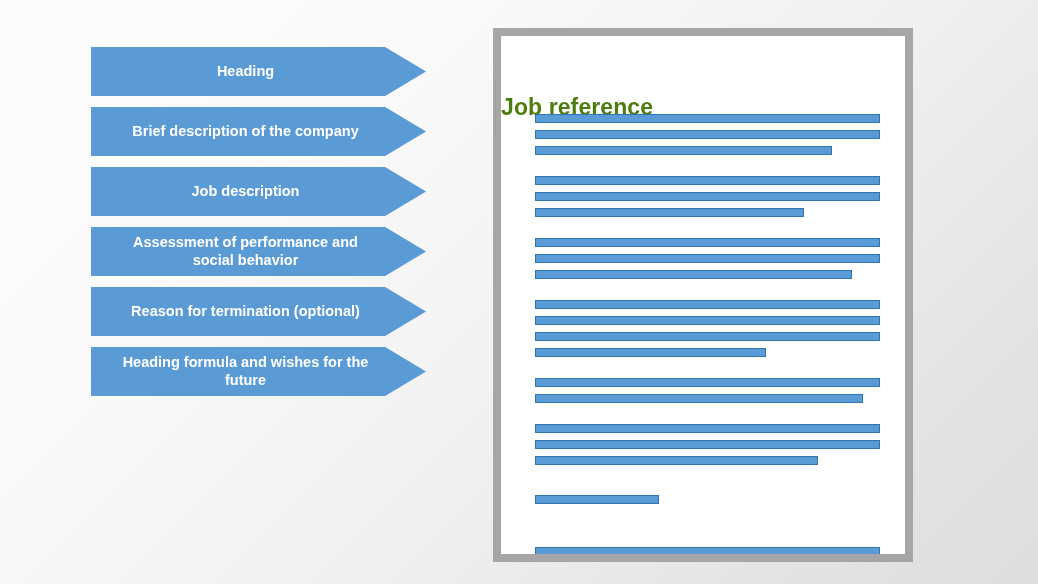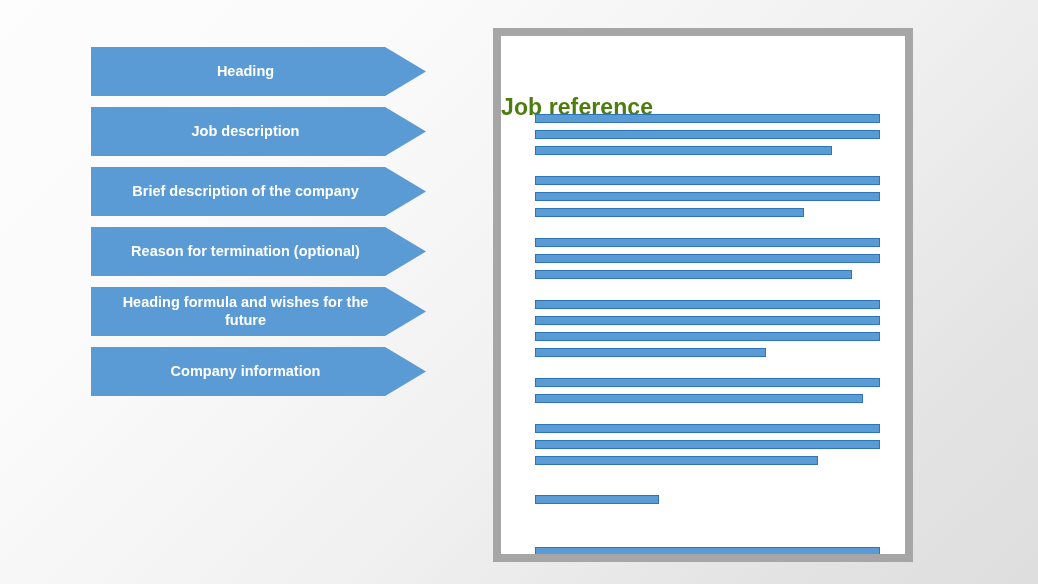--- a/index.html
+++ b/index.html
@@ -109,34 +109,35 @@
 </head>
 <body>
 
 <div id="slide">
 
   <div id="steps-column">
     <div class="step h1">
       <span class="step-label">Heading</span>
     </div>
     <div class="step h1">
+      <span class="step-label">Brief description of the company</span>
+    </div>
+    <div class="step h1">
       <span class="step-label">Job description</span>
     </div>
-    <div class="step h1">
-      <span class="step-label">Brief description of the company</span>
+    <div class="step h2">
+      <span class="step-label">Assessment of performance and
+social behavior</span>
     </div>
     <div class="step h1">
       <span class="step-label">Reason for termination (optional)</span>
     </div>
     <div class="step h2">
       <span class="step-label">Heading formula and wishes for the
 future</span>
-    </div>
-    <div class="step h1">
-      <span class="step-label">Company information</span>
     </div>
   </div>
 
   <div id="document-frame">
     <div id="document-page">
       <div id="doc-title">Job reference</div>
       <div id="doc-lines">
           <div>
             <div class="doc-line" style="top: 78px; left: 0px; width: 345px;"></div>
             <div class="doc-line" style="top: 94px; left: 0px; width: 345px;"></div>

